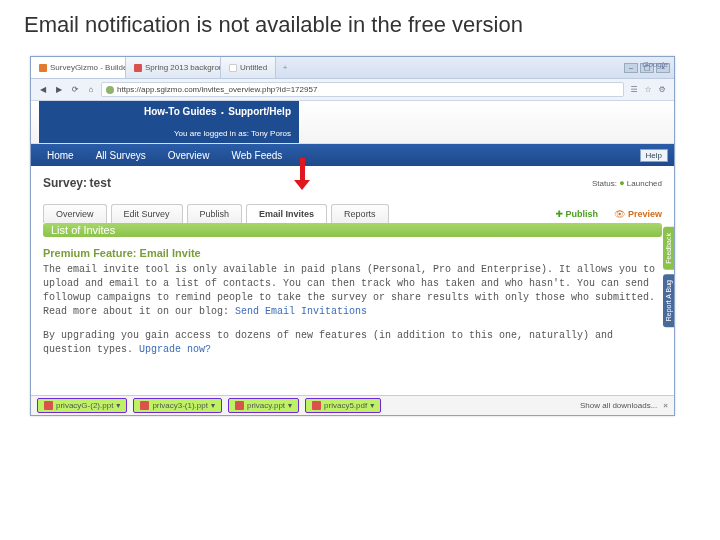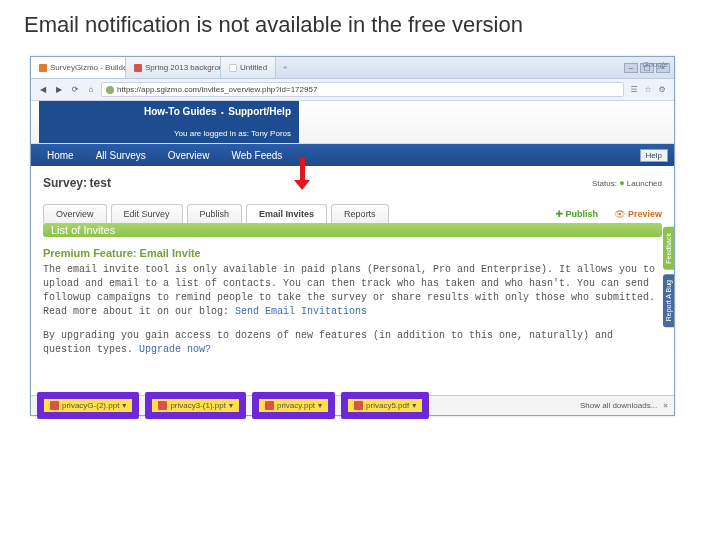--- a/index.html
+++ b/index.html
@@ -58,21 +58,21 @@
   .arrow { position:absolute; left:263px; top:-8px; display:flex; flex-direction:column; align-items:center; }
   .arrow .shaft { width:5px; height:22px; background:#e0171e; }
   .arrow .head { width:0; height:0; border-left:8px solid transparent; border-right:8px solid transparent; border-top:10px solid #e0171e; }
   
   .side-tabs { position:absolute; right:0; top:170px; display:flex; flex-direction:column; gap:4px; }
   .side-tab { writing-mode: vertical-rl; transform: rotate(180deg); font-size:7px; color:#fff; padding:6px 2px; border-radius:0 3px 3px 0; }
   .side-tab.fb { background:#8cc24a; }
   .side-tab.bug { background:#4a6b9a; }
   
   .dl-bar { position:absolute; bottom:0; left:0; right:0; height:20px; background:#f4f4f4; border-top:1px solid #ccc; display:flex; align-items:center; padding:0 6px; gap:6px; font-size:8px; color:#555; }
-  .dl-item { display:flex; align-items:center; gap:3px; padding:2px 6px; border:7px solid #6d28d9; background:#fde047; border-radius:2px; }
+  .dl-item { display:flex; align-items:center; gap:3px; padding:2px 6px; border:1px solid #6d28d9; background:#bef264; border-radius:2px; }
   .dl-item .ficon { width:9px; height:9px; background:#d8524e; border-radius:1px; }
   .dl-right { margin-left:auto; display:flex; align-items:center; gap:6px; }
   .dl-close { font-weight:bold; color:#888; }
 </style>
 </head>
 <body>
 
 <div class="slide-title">Email notification is not available in the free version</div>
 
 <div class="browser">

